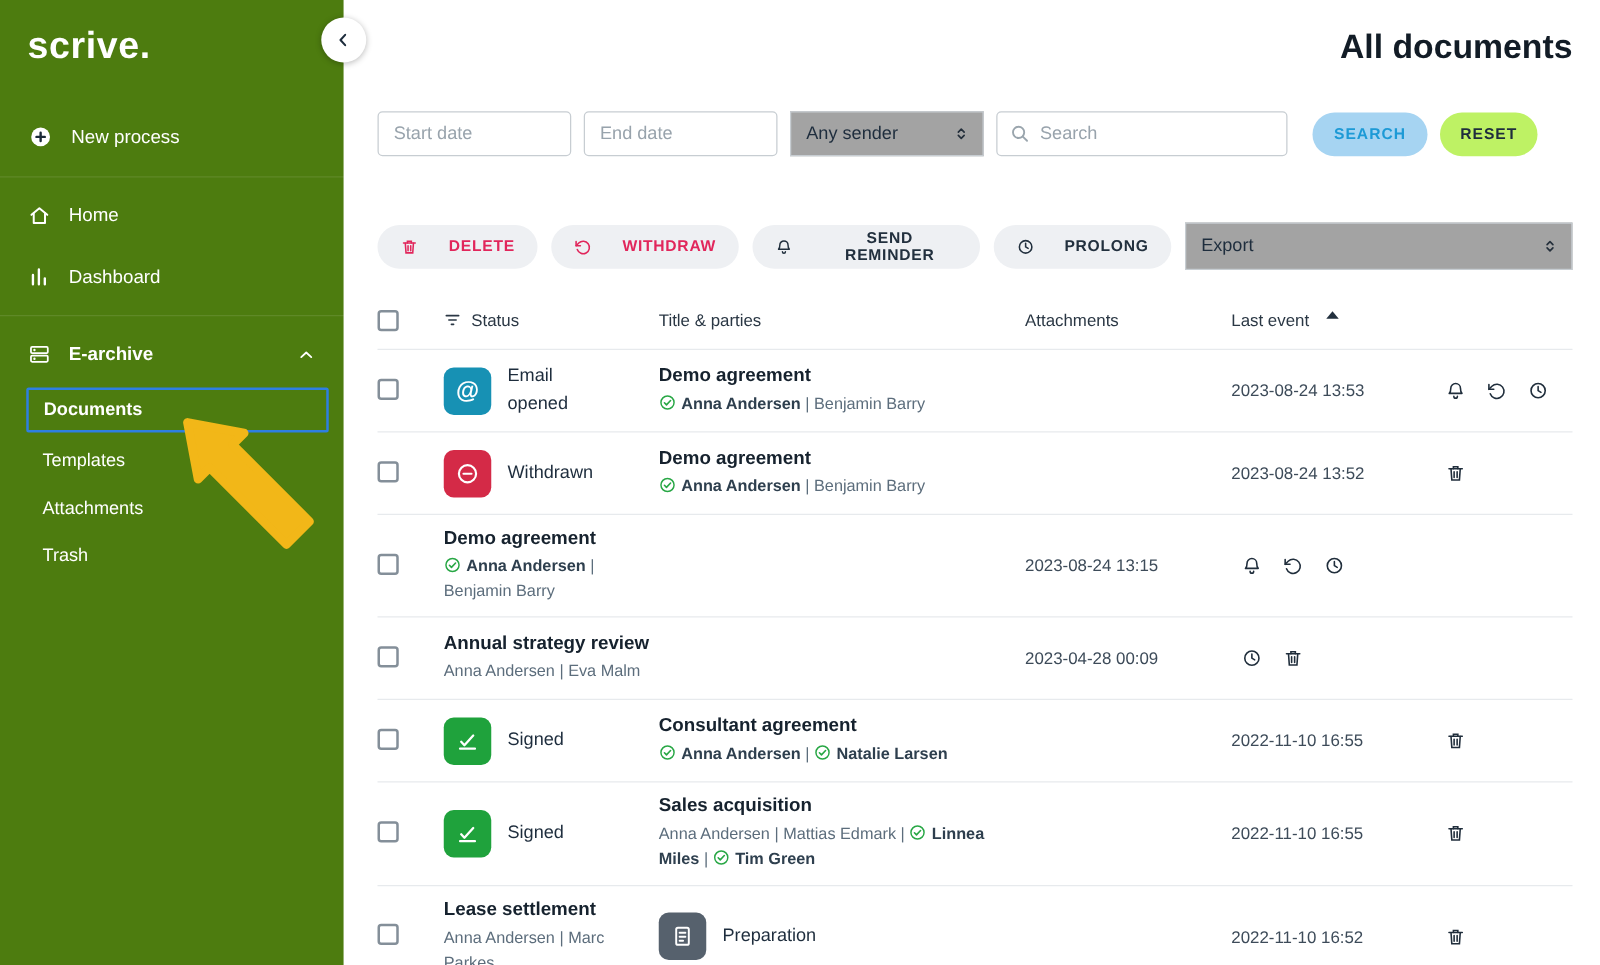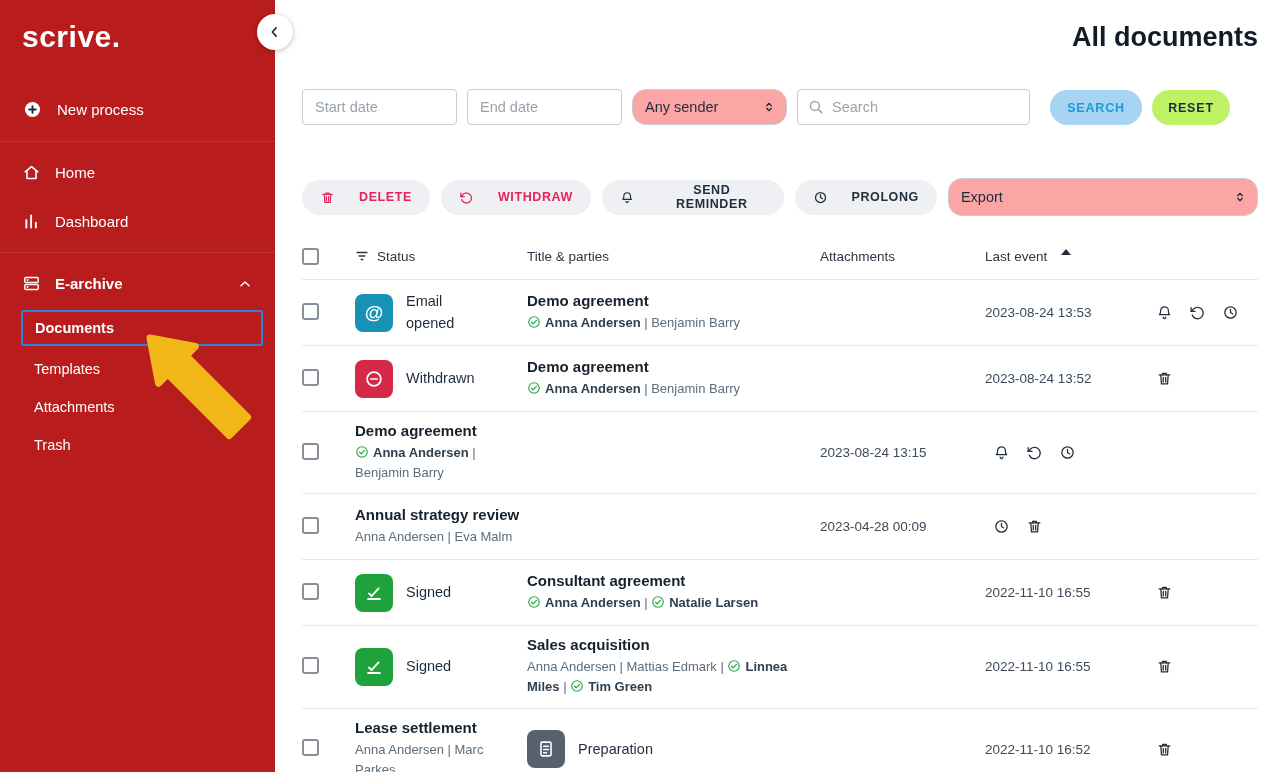--- a/index.html
+++ b/index.html
@@ -6,21 +6,21 @@
   html,body { margin:0; padding:0; }
   body {
     width:1280px; height:772px; overflow:hidden;
     font-family:"Liberation Sans", sans-serif;
     color:#1e2d3d; background:#fff; font-size:14px;
   }
   .app { display:flex; width:1280px; height:772px; }
 
   
   .sidebar {
-    width:275px; flex-shrink:0; background:#b91c1c; color:#fff;
+    width:275px; flex-shrink:0; background:#4d7c0f; color:#fff;
     position:relative; padding-top:14px;
   }
   .logo { font-size:30px; font-weight:bold; letter-spacing:.5px; padding:6px 22px 30px; }
   .nav-item {
     display:flex; align-items:center; gap:14px;
     padding:15px 22px; font-size:15px; cursor:pointer;
   }
   .nav-item svg { flex-shrink:0; }
   .nav-item.bold { font-weight:bold; }
   .nav-sep { height:1px; background:rgba(255,255,255,.10); margin:6px 0; }
@@ -37,30 +37,30 @@
   .main { flex:1; position:relative; padding:16px 22px 0 27px; background:#fff; }
   .back-btn {
     position:absolute; left:-18px; top:14px; width:36px; height:36px;
     border-radius:50%; background:#fff; border:none; z-index:5;
     box-shadow:0 1px 5px rgba(0,0,0,.28); display:flex; align-items:center; justify-content:center;
     cursor:pointer;
   }
   h1.page-title { font-size:27px; font-weight:bold; color:#121c26; margin:6px 0 0 43px;text-align:right; }
 
   
-  .filter-row { display:flex; align-items:flex-end; gap:10px; margin-top:36px; }
+  .filter-row { display:flex; align-items:center; gap:10px; margin-top:36px; }
   .inp {
     height:36px; border:1px solid #c7cdd2; border-radius:4px;
     padding:0 12px; font-size:14.5px; color:#1e2d3d; outline:none;
     font-family:"Liberation Sans", sans-serif; background:#fff;
   }
   .inp::placeholder { color:#98a3ac; }
   .w-date { width:155px; }
   .fake-select {
-    height:36px; border:1px solid #c7cdd2; border-radius:14px; background:#fca5a5;
+    height:36px; border:1px solid #c7cdd2; border-radius:0; background:#a3a3a3;
     display:flex; align-items:center; justify-content:space-between;
     padding:0 9px 0 12px; font-size:14.5px; cursor:pointer;
   }
   .w-sender { width:155px; }
   .search-wrap { position:relative; }
   .search-wrap .inp { width:233px; padding-left:34px; }
   .search-wrap .mag { position:absolute; left:10px; top:9px; }
   .btn-pill {
     height:35px; border:none; border-radius:18px; font-weight:bold;
     font-size:12.5px; letter-spacing:.8px; cursor:pointer;

